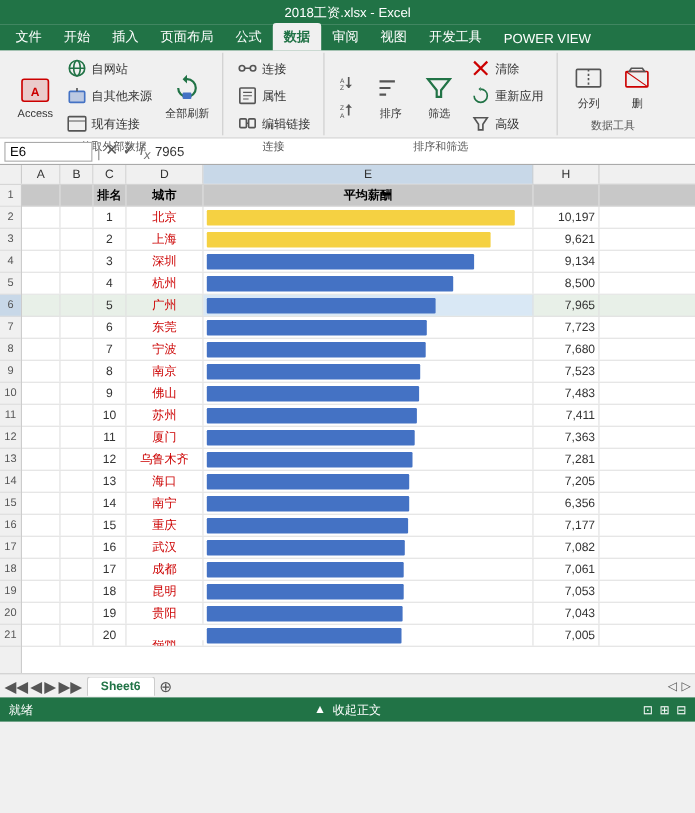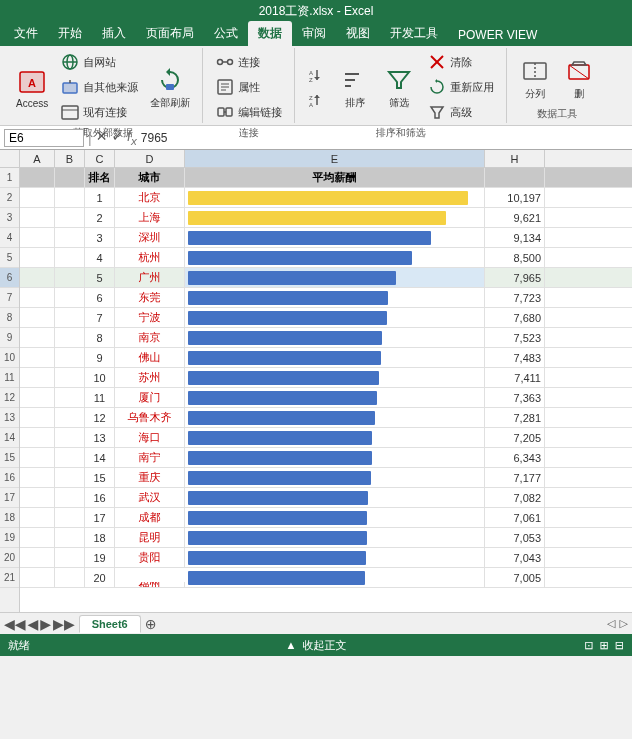--- a/index.html
+++ b/index.html
@@ -719,21 +719,21 @@
     <div class="cell col-h right" style="color:#333;">7,205</div>
   </div>
           <div class="grid-row">
     <div class="cell col-a"></div>
     <div class="cell col-b"></div>
     <div class="cell col-c center" style="color:#333;">14</div>
     <div class="cell col-d center" style="color:#c00;">南宁</div>
     <div class="bar-cell">
       <div class="bar bar-blue" style="width:184px;"></div>
     </div>
-    <div class="cell col-h right" style="color:#333;">6,343</div>
+    <div class="cell col-h right" style="color:#333;">6,356</div>
   </div>
           <div class="grid-row">
     <div class="cell col-a"></div>
     <div class="cell col-b"></div>
     <div class="cell col-c center" style="color:#333;">15</div>
     <div class="cell col-d center" style="color:#c00;">重庆</div>
     <div class="bar-cell">
       <div class="bar bar-blue" style="width:183px;"></div>
     </div>
     <div class="cell col-h right" style="color:#333;">7,177</div>

